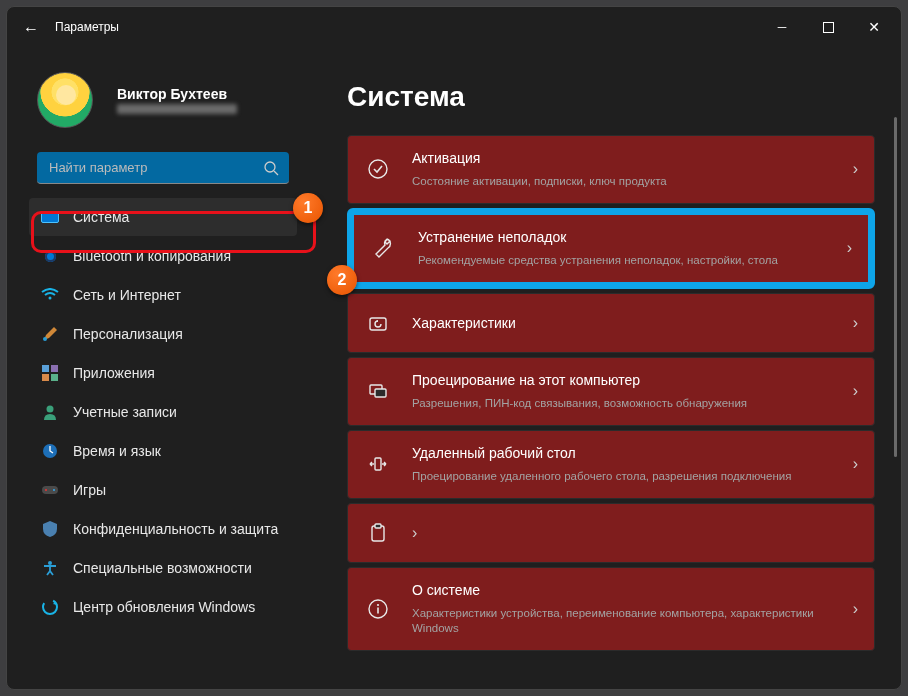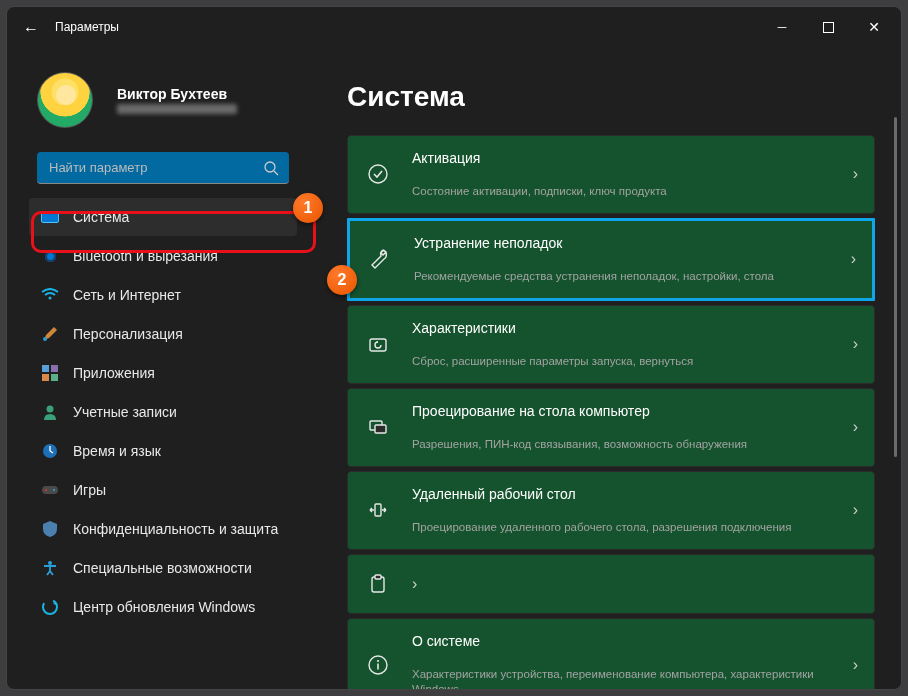--- a/index.html
+++ b/index.html
@@ -57,30 +57,30 @@
   }
   .badge.b1{ left:286px; top:186px;}
   .badge.b2{ left:320px; top:258px;}
 
   
   .main { flex:1; padding: 34px 26px 10px 40px; overflow-y:auto; position:relative;}
   .main h1{ font-size:28px; font-weight:600; color:#fff; margin-bottom:22px;}
   .cards{ display:flex; flex-direction:column; gap:4px;}
   .card{
     display:flex; align-items:center; gap:22px;
-    background:#14532d; border-radius:4px; padding: 14px 16px 14px 18px;
+    background:#7f1d1d; border-radius:4px; padding: 14px 16px 14px 18px;
     min-height:60px; border:1px solid #2b2b2b;
   }
   .card .cicon{ width:24px; height:24px; display:flex; align-items:center; justify-content:center; color:#e8e8e8; flex-shrink:0;}
   .card .ct{ flex:1; min-width:0;}
   .card .ctitle{ font-size:14px; color:#fff;}
-  .card .csub{ font-size:11.5px; color:#a3a3a3; margin-top:18px; line-height:1.3;}
+  .card .csub{ font-size:11.5px; color:#a3a3a3; margin-top:8px; line-height:1.3;}
   .card .chev{ color:#ccc; font-size:16px; flex-shrink:0;}
   .card.hl{
-    border:3px solid #0ea5e9; border-radius:1px;
+    border:7px solid #0ea5e9; border-radius:6px;
   }
   .scrollbar{
     position:absolute; right:3px; top:110px; width:3px; height:340px; background:#6a6a6a; border-radius:2px;
   }
   svg{ display:block;}
 </style>
 </head>
 <body>
 
 <div class="window">
@@ -132,21 +132,21 @@
         <li class="active">
           <span class="nicon">
               <span class="icon-sys"></span>
             </span>
           <span>Система</span>
         </li>
         <li>
           <span class="nicon">
               <span class="icon-dot" style="background:#0078d4;box-shadow:0 0 0 2px #1b3a66 inset;"></span>
             </span>
-          <span>Bluetooth и вырезания</span>
+          <span>Bluetooth и копирования</span>
         </li>
         <li>
           <span class="nicon">
             <svg width="18" height="14" viewBox="0 0 18 14">
                 <path d="M1 4 Q9 -2 17 4" fill="none" stroke="#19b3e6" stroke-width="2"></path>
                 <path d="M4 7 Q9 3 14 7" fill="none" stroke="#19b3e6" stroke-width="2"></path>
                 <circle cx="9" cy="10" r="1.5" fill="#19b3e6"></circle>
               </svg>
           </span>
           <span>Сеть и Интернет</span>
@@ -263,34 +263,33 @@
         <div class="card">
           <span class="cicon">
             <svg width="22" height="22" viewBox="0 0 22 22">
                 <rect x="3" y="6" width="16" height="12" rx="2" fill="none" stroke="#e8e8e8" stroke-width="1.4"></rect>
                 <path d="M11 9 a3 3 0 1 0 3 3" fill="none" stroke="#e8e8e8" stroke-width="1.4"></path>
                 <path d="M11 8 L11 10 L9 9 Z" fill="#e8e8e8"></path>
               </svg>
           </span>
           <div class="ct">
             <div class="ctitle">Характеристики</div>
-            <div class="csub">Сброс, расширенные параметры запуска, вернуться</div>
           </div>
           <span class="chev">›</span>
         </div>
 
         <div class="card">
           <span class="cicon">
             <svg width="22" height="22" viewBox="0 0 22 22">
                 <rect x="3" y="5" width="12" height="9" rx="1" fill="none" stroke="#e8e8e8" stroke-width="1.4"></rect>
                 <rect x="8" y="9" width="11" height="8" rx="1" fill="#2b2b2b" stroke="#e8e8e8" stroke-width="1.4"></rect>
               </svg>
           </span>
           <div class="ct">
-            <div class="ctitle">Проецирование на стола компьютер</div>
+            <div class="ctitle">Проецирование на этот компьютер</div>
             <div class="csub">Разрешения, ПИН-код связывания, возможность обнаружения</div>
           </div>
           <span class="chev">›</span>
         </div>
 
         <div class="card">
           <span class="cicon">
             <svg width="22" height="22" viewBox="0 0 22 22">
                 <path d="M7 11 L3 11 M3 11 L5 9 M3 11 L5 13" stroke="#e8e8e8" stroke-width="1.4" fill="none"></path>
                 <path d="M15 11 L19 11 M19 11 L17 9 M19 11 L17 13" stroke="#e8e8e8" stroke-width="1.4" fill="none"></path>

